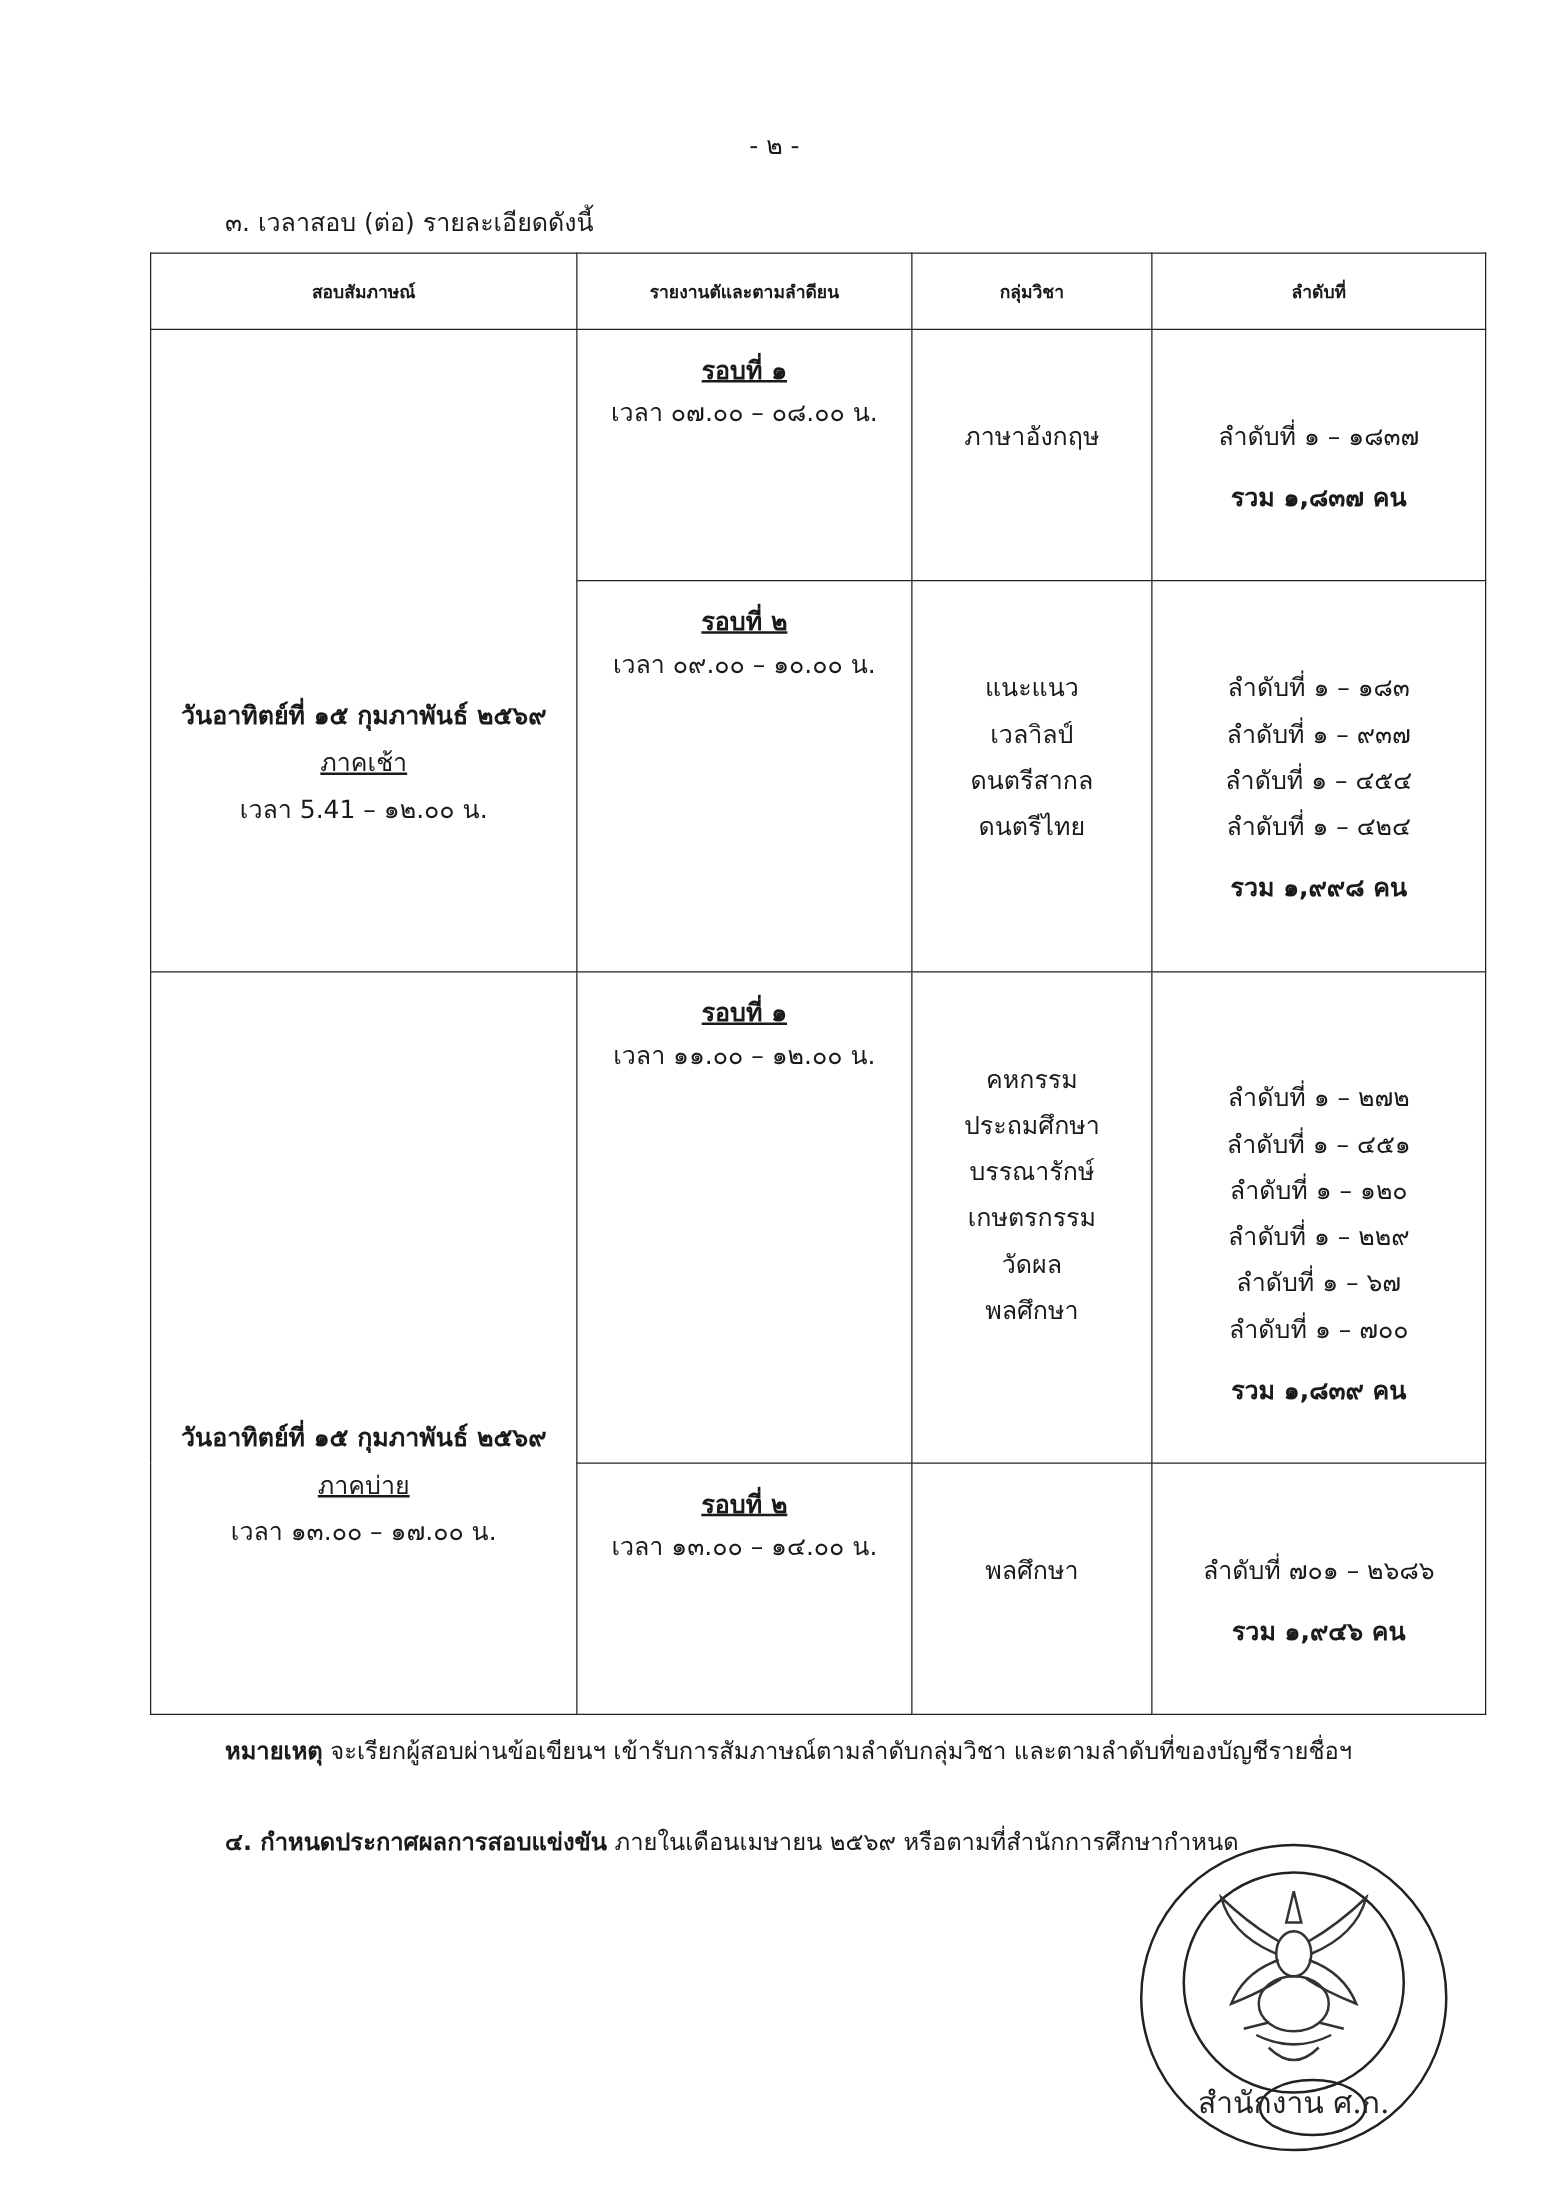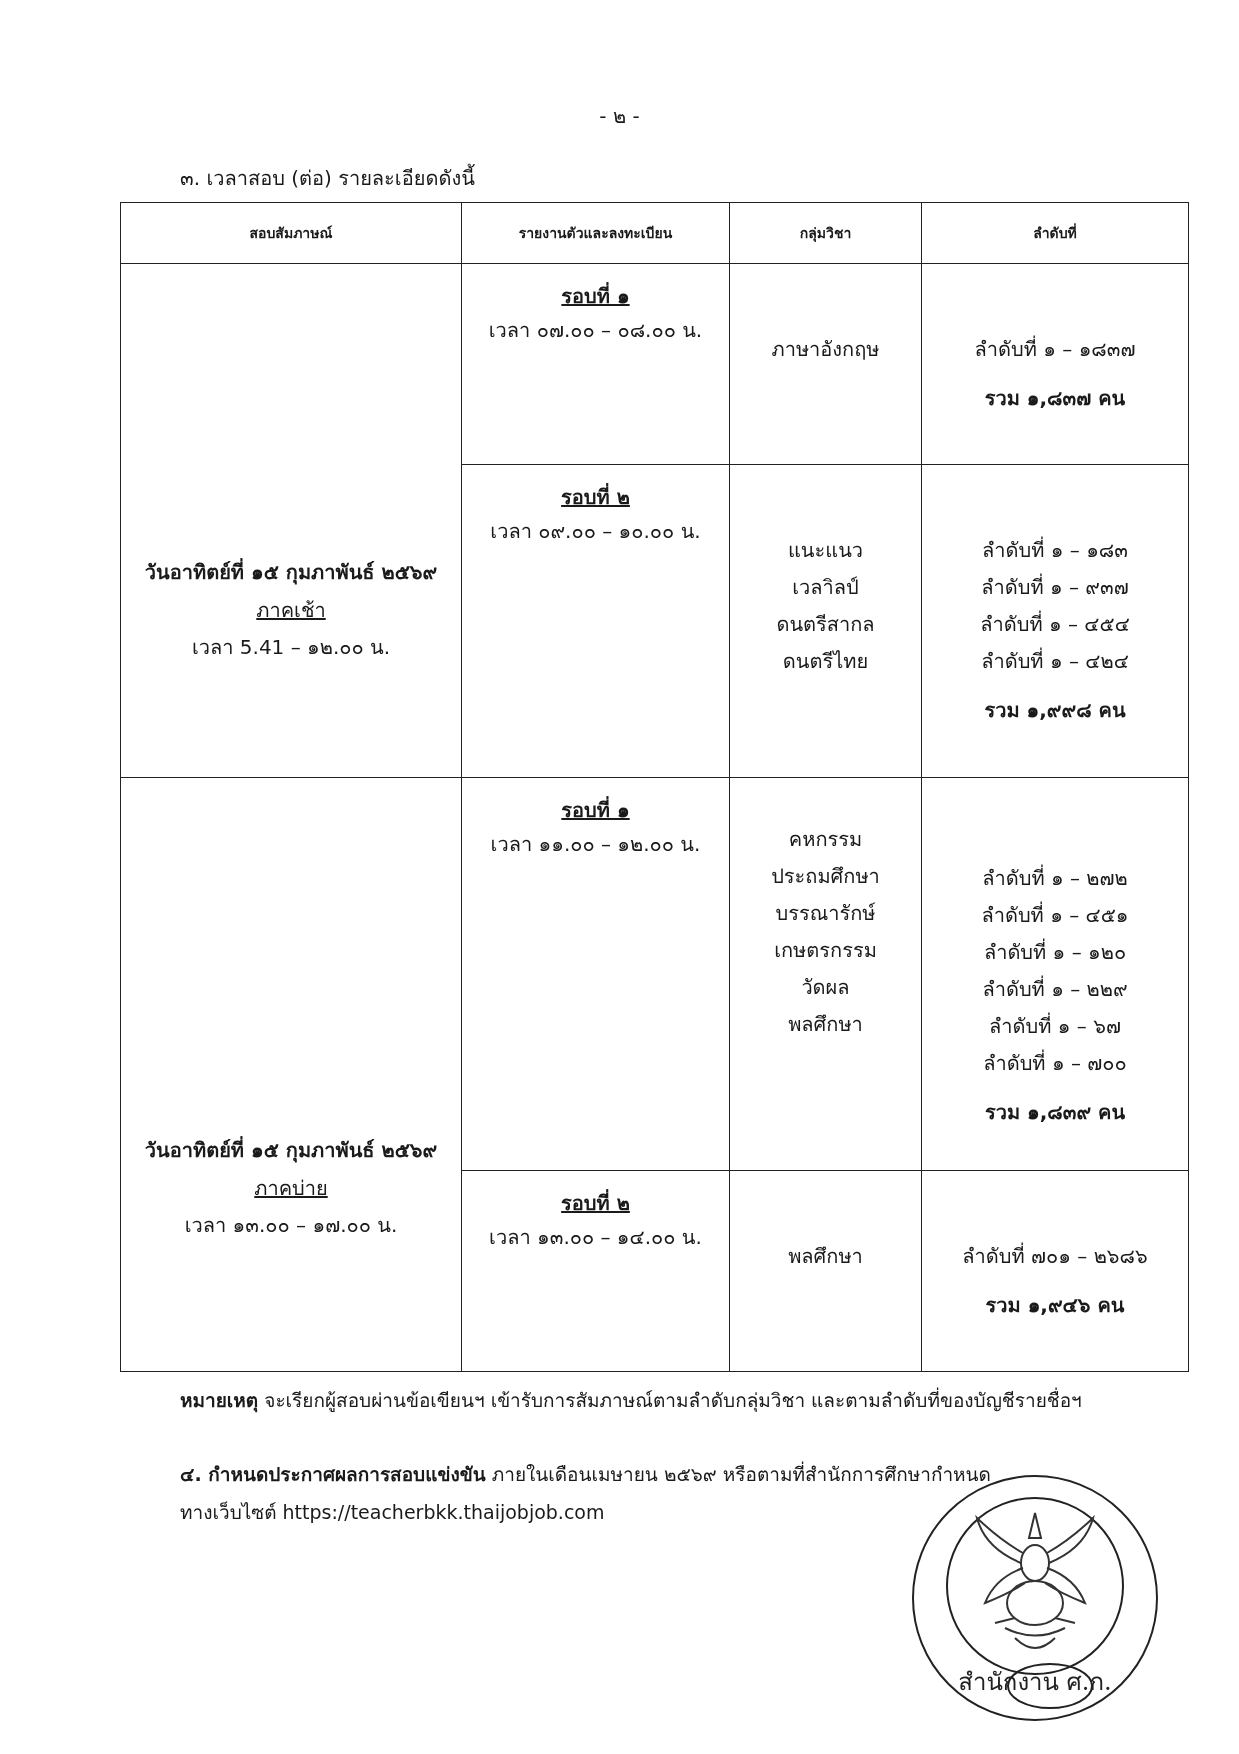--- a/index.html
+++ b/index.html
@@ -35,21 +35,21 @@
 <table class="sched">
   <colgroup>
     <col style="width:341px">
       <col style="width:268px">
       <col style="width:192px">
       <col style="width:267px">
   </colgroup>
   <thead>
     <tr>
       <th>สอบสัมภาษณ์</th>
-      <th>รายงานตัวและลงทะเบียน</th>
+      <th>รายงานตัและตามลำดียน</th>
       <th>กลุ่มวิชา</th>
       <th>ลำดับที่</th>
     </tr>
   </thead>
   <tbody>
 
     <tr style="height:201px">
       <td rowspan="2" class="date-cell" style="vertical-align:top;">
         <div style="margin-top:178px;">
           <span class="date-main">วันอาทิตย์ที่ ๑๕ กุมภาพันธ์ ๒๕๖๙</span>
@@ -104,21 +104,21 @@
           <span class="date-main">วันอาทิตย์ที่ ๑๕ กุมภาพันธ์ ๒๕๖๙</span>
           <span class="shift">ภาคบ่าย</span>
           <span class="line">เวลา ๑๓.๐๐ – ๑๗.๐๐ น.</span>
         </div>
       </td>
       <td>
         <span class="round-label">รอบที่ ๑</span>
         <span class="line">เวลา ๑๑.๐๐ – ๑๒.๐๐ น.</span>
       </td>
       <td>
-        <div style="margin-top:43px;">
+        <div style="margin-top:67px;">
           <span class="line">คหกรรม</span>
           <span class="line">ประถมศึกษา</span>
           <span class="line">บรรณารักษ์</span>
           <span class="line">เกษตรกรรม</span>
           <span class="line">วัดผล</span>
           <span class="line">พลศึกษา</span>
         </div>
       </td>
       <td>
         <div style="margin-top:82px;">
@@ -152,21 +152,20 @@
     </tr>
   </tbody>
 </table>
 
 <div class="note">
   <b>หมายเหตุ</b><span> จะเรียกผู้สอบผ่านข้อเขียนฯ เข้ารับการสัมภาษณ์ตามลำดับกลุ่มวิชา และตามลำดับที่ของบัญชีรายชื่อฯ</span>
 </div>
 
 <div class="sec4">
   <b>๔. กำหนดประกาศผลการสอบแข่งขัน</b><span> ภายในเดือนเมษายน ๒๕๖๙ หรือตามที่สำนักการศึกษากำหนด</span><br>
-  <span>ทางเว็บไซต์ https://teacherbkk.thaijobjob.com</span>
 </div>
 
 <div class="seal">
   <svg width="260" height="260" viewBox="0 0 260 260">
     <circle cx="130" cy="130" r="122" fill="none" stroke="#222" stroke-width="2"></circle>
     <circle cx="130" cy="118" r="88" fill="none" stroke="#222" stroke-width="2"></circle>
 
     <path d="M130 45 L124 70 L136 70 Z" fill="none" stroke="#333" stroke-width="2"></path>
     <ellipse cx="130" cy="95" rx="14" ry="18" fill="none" stroke="#333" stroke-width="2"></ellipse>
     <path d="M116 95 Q80 80 72 50 Q95 72 118 85" fill="none" stroke="#333" stroke-width="2"></path>

